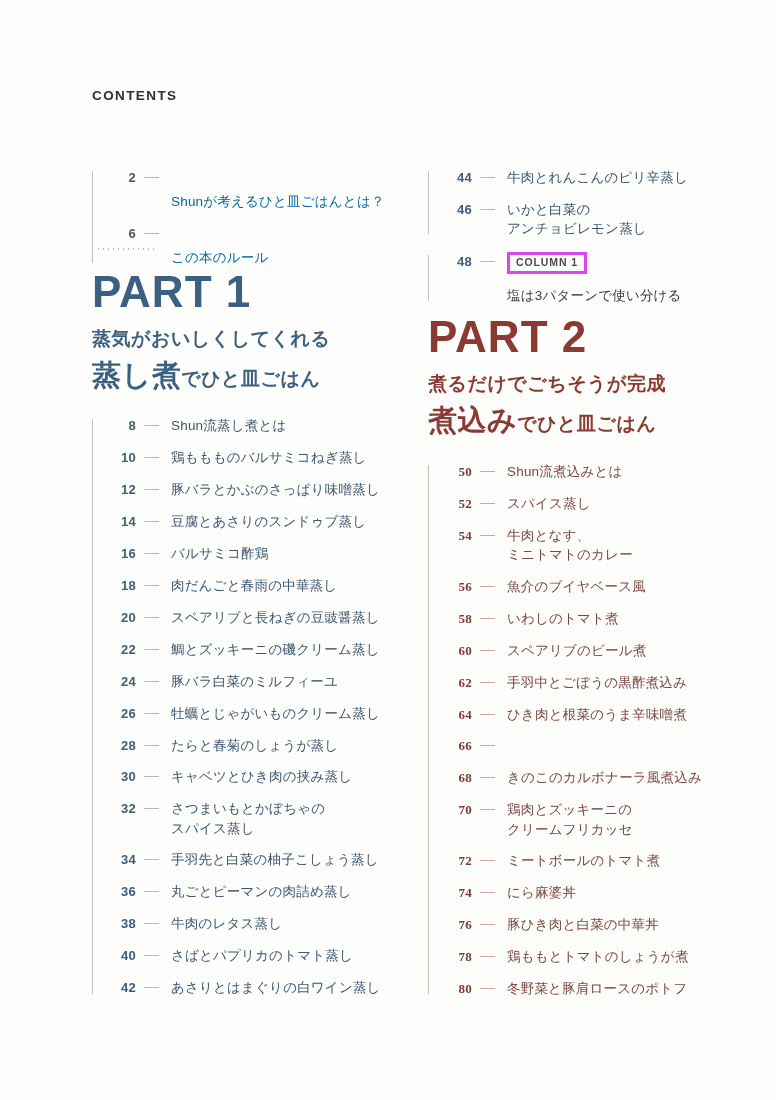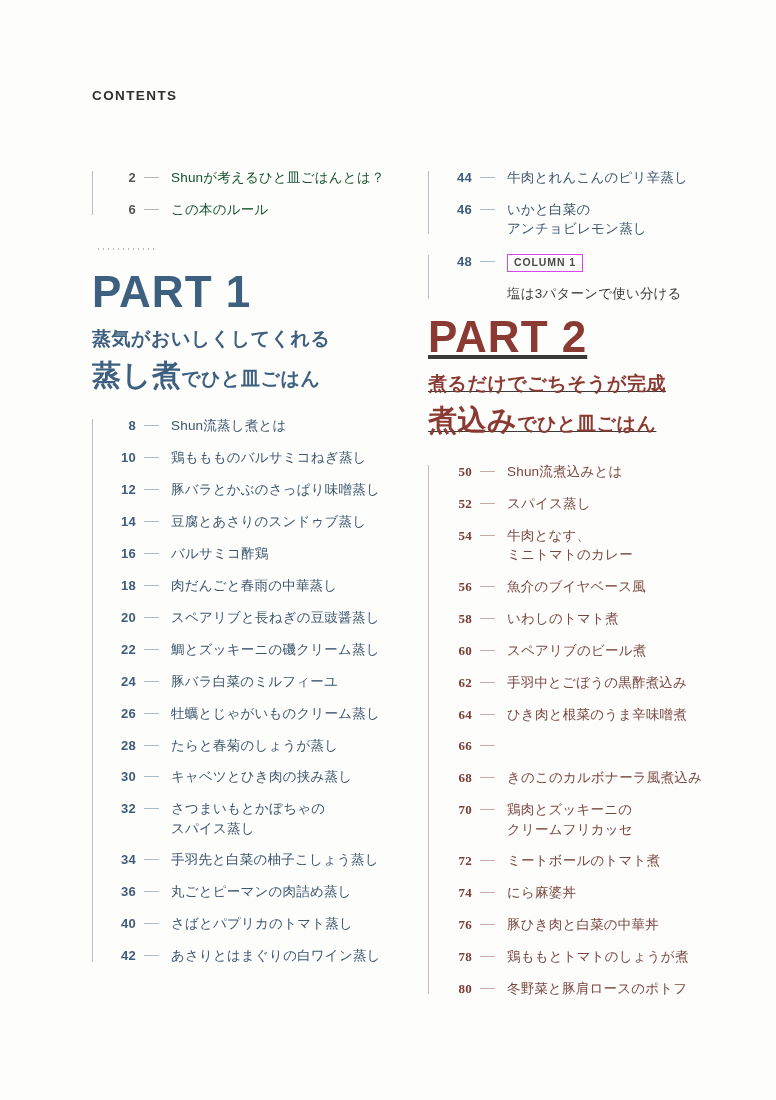--- a/index.html
+++ b/index.html
@@ -85,31 +85,31 @@
   .entry .title .line2 { display: block; }
 
   
   .blue .num   { color: #3f5c7b; }
   .blue .dash i{ background: #a8bacb; }
   .blue .title { color: #3c566f; }
 
   
   .neutral .num   { color: #555; }
   .neutral .dash i{ background: #b5b5b5; }
-  .neutral .title { color: #14532d; }
+  .neutral .title { color: #0369a1; margin-top: 24px; }
 
   
   .maroon .num   { color: #7d3b33; font-family: Liberation Serif, serif; }
   .maroon .dash i{ background: #c8a9a4; }
   .maroon .title { color: #7a4740; }
 
   
   .badge {
     display: inline-block;
-    border: 1px solid #d946ef;
+    border: 3px solid #d946ef;
     padding: 1px 6px 2px;
     font-size: 10.5px;
     font-weight: bold;
     letter-spacing: 0.9px;
     color: #4a4a4a;
     line-height: 1.2;
   }
   .badge-sub {
     display: block;
     margin-top: 12px;
@@ -166,21 +166,21 @@
   .part2 .part-title,
   .part2 .part-sub1,
   .part2 .part-sub2 { color: #8a3a32; }
 
   
   #front-list   { position: absolute; left: 92px;  top: 168px; width: 330px; }
   #part1-head   { left: 92px;  top: 270px; }
   #part1-list   { position: absolute; left: 92px;  top: 416px; width: 330px; }
 
   #right-top-list { position: absolute; left: 428px; top: 168px; width: 330px; }
-  #part2-head     { left: 428px; top: 315px; text-decoration: underline; }
+  #part2-head     { left: 428px; top: 315px; }
   #part2-list     { position: absolute; left: 428px; top: 462px; width: 330px; }
 </style>
 </head>
 <body>
 
 <div class="page">
 
   <div class="contents-title">CONTENTS</div>
 
   <div class="entry-list neutral" id="front-list">
@@ -308,20 +308,27 @@
           <i></i>
         </span>
         <span class="title"><span>手羽先と白菜の柚子こしょう蒸し</span></span>
       </div>
       <div class="entry">
         <span class="num">36</span>
         <span class="dash">
           <i></i>
         </span>
         <span class="title"><span>丸ごとピーマンの肉詰め蒸し</span></span>
+      </div>
+      <div class="entry">
+        <span class="num">38</span>
+        <span class="dash">
+          <i></i>
+        </span>
+        <span class="title"><span>牛肉のレタス蒸し</span></span>
       </div>
       <div class="entry">
         <span class="num">40</span>
         <span class="dash">
           <i></i>
         </span>
         <span class="title"><span>さばとパプリカのトマト蒸し</span></span>
       </div>
       <div class="entry">
         <span class="num">42</span>

